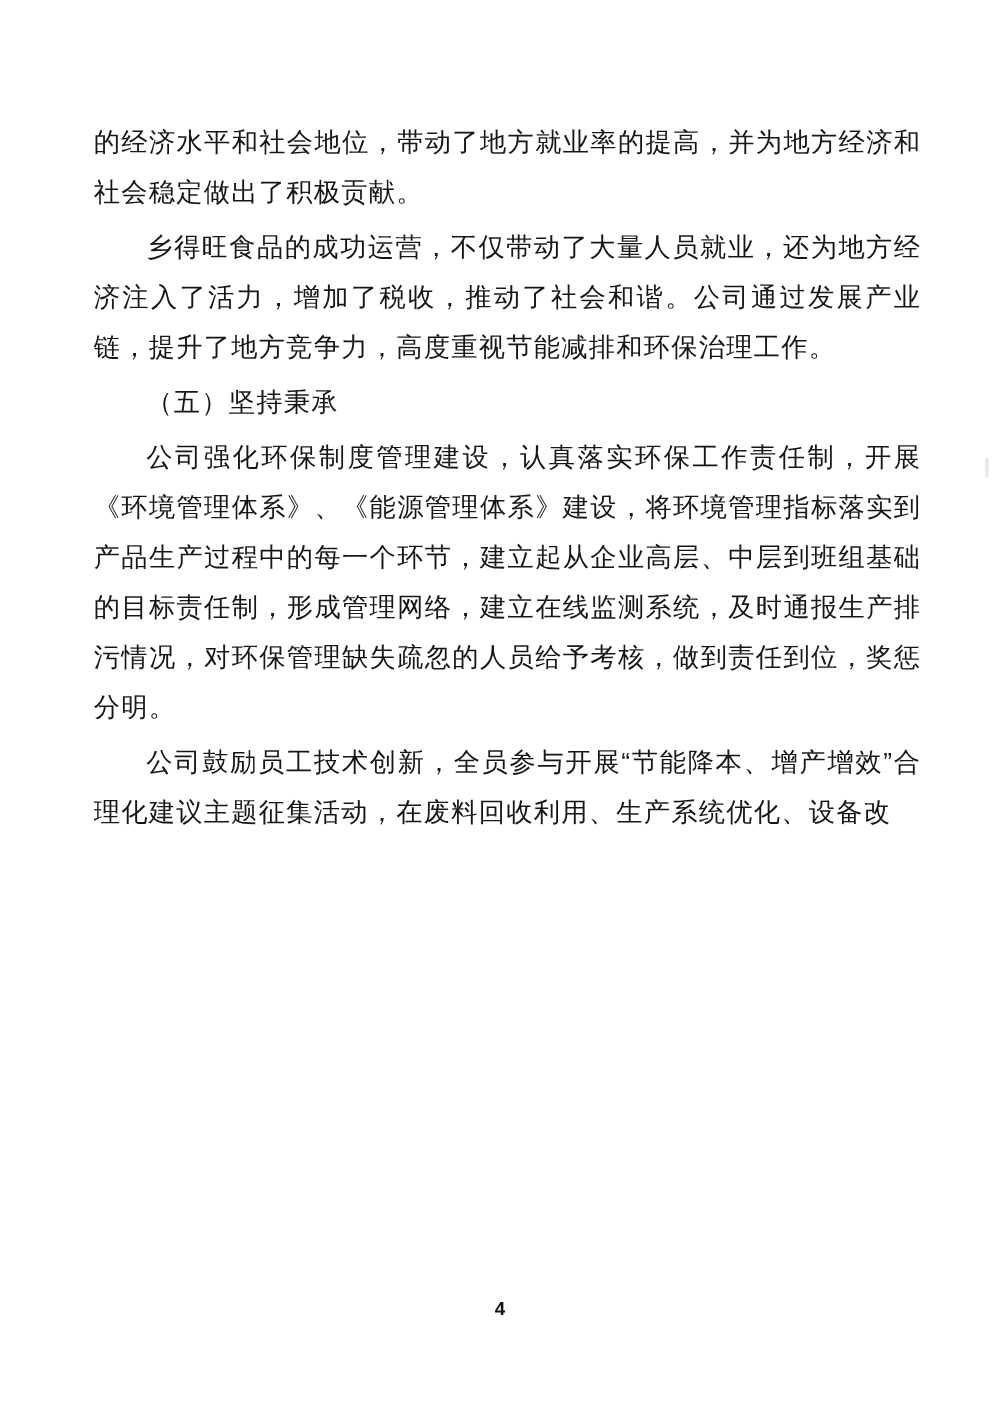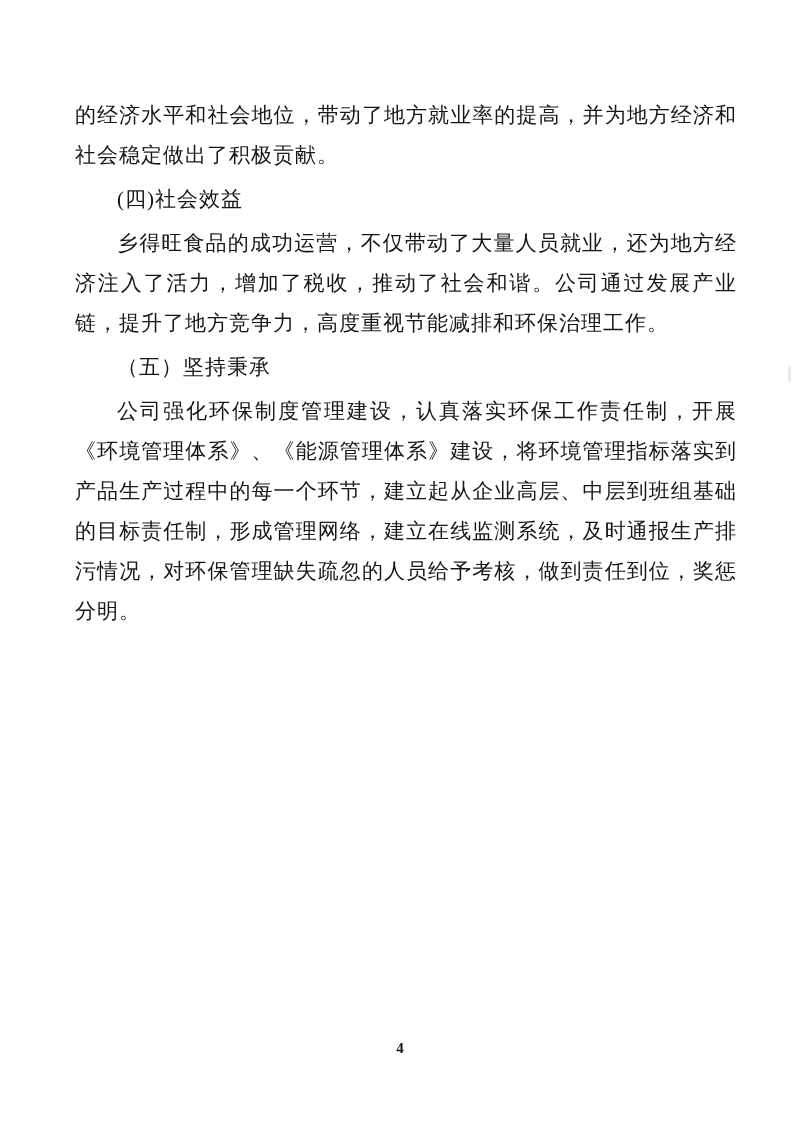--- a/index.html
+++ b/index.html
@@ -6,21 +6,21 @@
     margin: 0;
     padding: 0;
     background: #ffffff;
   }
   .page {
     position: relative;
     width: 800px;
     height: 1131px;
     background: #ffffff;
     overflow: hidden;
-    font-family: Liberation Serif, serif;
+    font-family: Liberation Sans, sans-serif;
     color: #161616;
   }
   .text-column {
     position: absolute;
     left: 75px;
     top: 95px;
     width: 662px;
   }
   .block {
     margin: 0 0 4px 0;
@@ -62,22 +62,22 @@
     background: #e9e9ec;
     border-radius: 2px;
   }
 </style>
 </head>
 <body>
 
 <div class="page">
   <div class="text-column">
     <p class="block">的经济水平和社会地位，带动了地方就业率的提高，并为地方经济和社会稳定做出了积极贡献。</p>
-    <p class="block heading indent">(四)社会效益</p>
     <p class="block indent">乡得旺食品的成功运营，不仅带动了大量人员就业，还为地方经济注入了活力，增加了税收，推动了社会和谐。公司通过发展产业链，提升了地方竞争力，高度重视节能减排和环保治理工作。</p>
     <p class="block heading indent">（五）坚持秉承</p>
     <p class="block indent">公司强化环保制度管理建设，认真落实环保工作责任制，开展《环境管理体系》、《能源管理体系》建设，将环境管理指标落实到产品生产过程中的每一个环节，建立起从企业高层、中层到班组基础的目标责任制，形成管理网络，建立在线监测系统，及时通报生产排污情况，对环保管理缺失疏忽的人员给予考核，做到责任到位，奖惩分明。</p>
+    <p class="block indent">公司鼓励员工技术创新，全员参与开展“节能降本、增产增效”合理化建议主题征集活动，在废料回收利用、生产系统优化、设备改</p>
   </div>
 
   <div class="scan-speck"></div>
 
   <div class="page-number">4</div>
 </div>
 
 </body></html>

